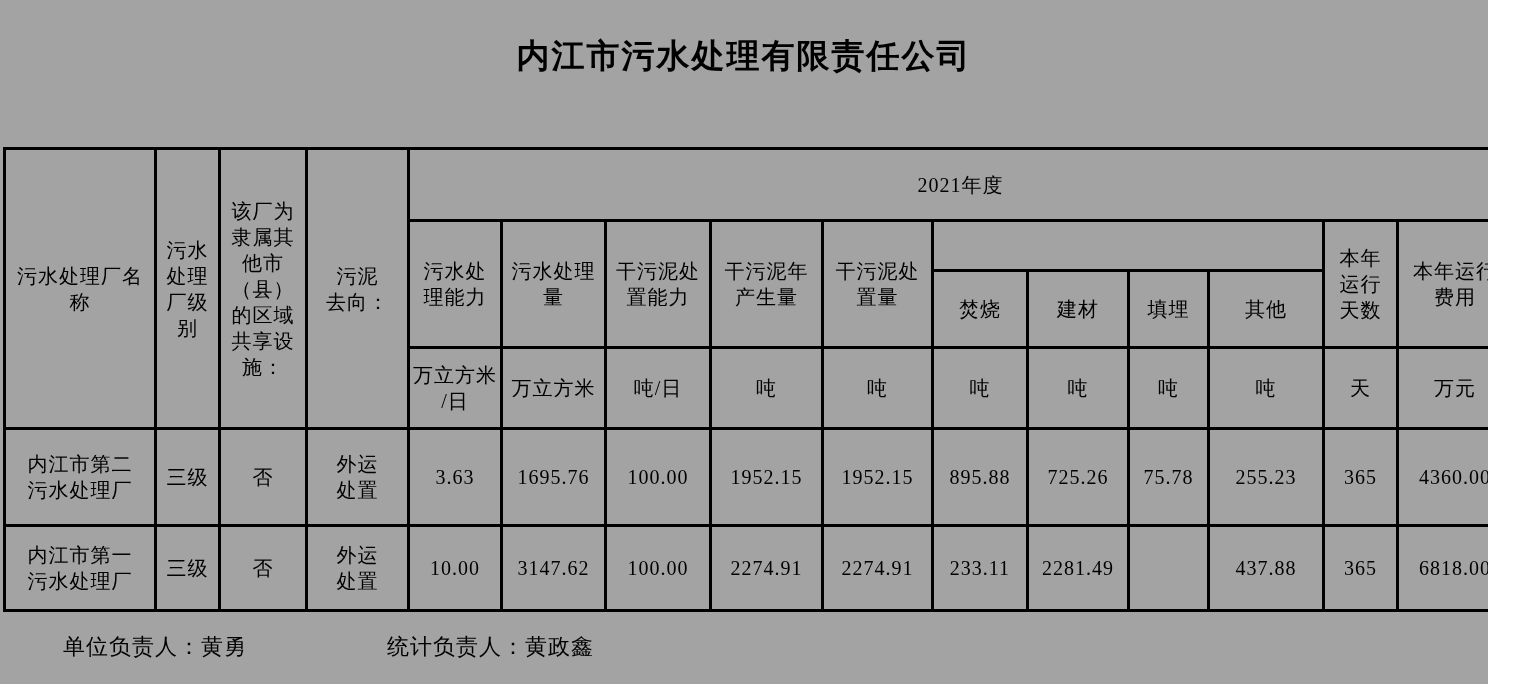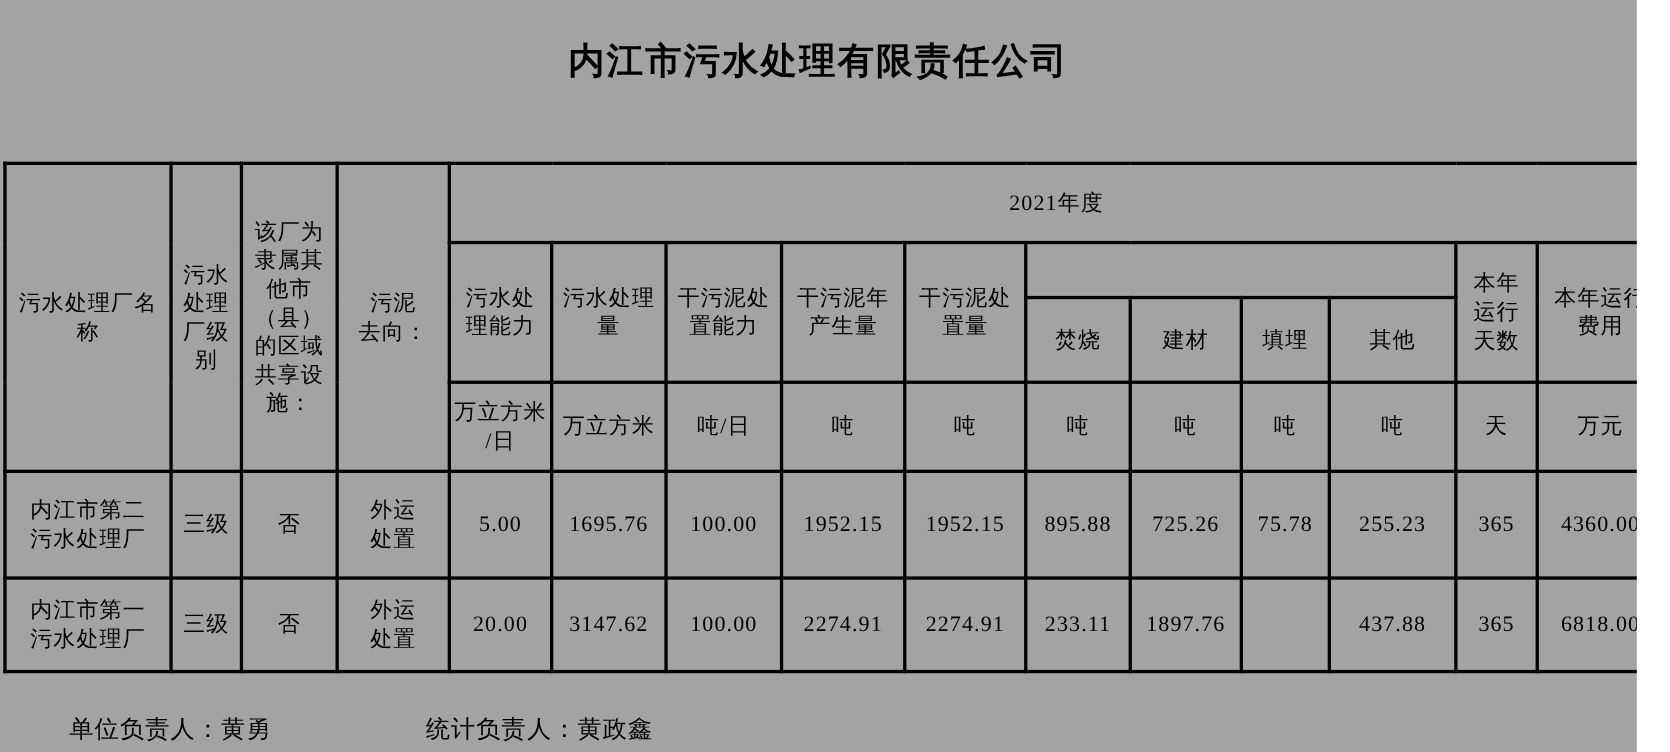--- a/index.html
+++ b/index.html
@@ -44,21 +44,21 @@
     padding:0 2px;
   }
   tr.r-year    { height:72px; }
   tr.r-group   { height:50px; }
   tr.r-methods { height:77px; }
   tr.r-units   { height:81px; }
   tr.r-data1   { height:97px; }
   tr.r-data2   { height:85px;padding-left:11px; }
   .footer-item {
     position:absolute;
-    top:649px;
+    top:633px;
     font-size:22px;
     line-height:28px;
     letter-spacing:1px;
     white-space:pre;
     text-align:center;
   }
   .fi-1 { left:63px; }
   .fi-2 { left:387px; }
   .fi-3 { left:825px; }
 </style>
@@ -151,47 +151,47 @@
       <td>万元</td>
     </tr>
 
     <tr class="r-data1">
       <td>内江市第二
 污水处理厂</td>
       <td>三级</td>
       <td>否</td>
       <td>外运
 处置</td>
-      <td>5.00</td>
+      <td>3.63</td>
       <td>1695.76</td>
       <td>100.00</td>
       <td>1952.15</td>
       <td>1952.15</td>
       <td>895.88</td>
       <td>725.26</td>
       <td>75.78</td>
       <td>255.23</td>
       <td>365</td>
       <td>4360.00</td>
     </tr>
 
     <tr class="r-data2">
       <td>内江市第一
 污水处理厂</td>
       <td>三级</td>
       <td>否</td>
       <td>外运
 处置</td>
-      <td>20.00</td>
+      <td>10.00</td>
       <td>3147.62</td>
       <td>100.00</td>
       <td>2274.91</td>
       <td>2274.91</td>
       <td>233.11</td>
-      <td>1897.76</td>
+      <td>2281.49</td>
       <td></td>
       <td>437.88</td>
       <td>365</td>
       <td>6818.00</td>
     </tr>
   </tbody>
     </table>
 
   <span class="footer-item fi-1"><span>单位负责人：</span><span>黄勇</span></span>
   <span class="footer-item fi-2"><span>统计负责人：</span><span>黄政鑫</span></span>

